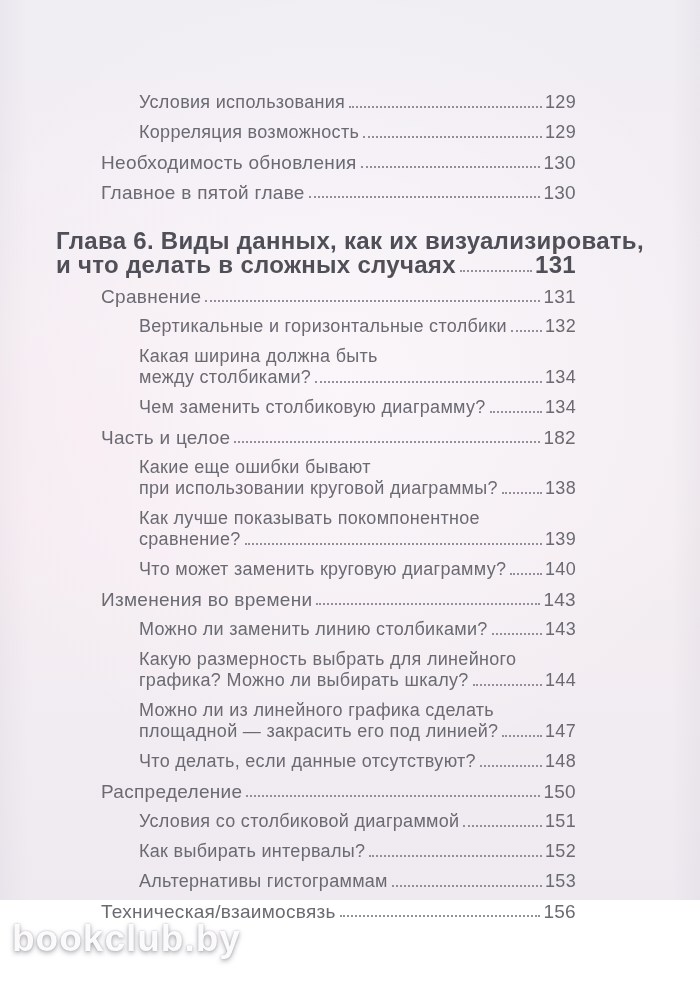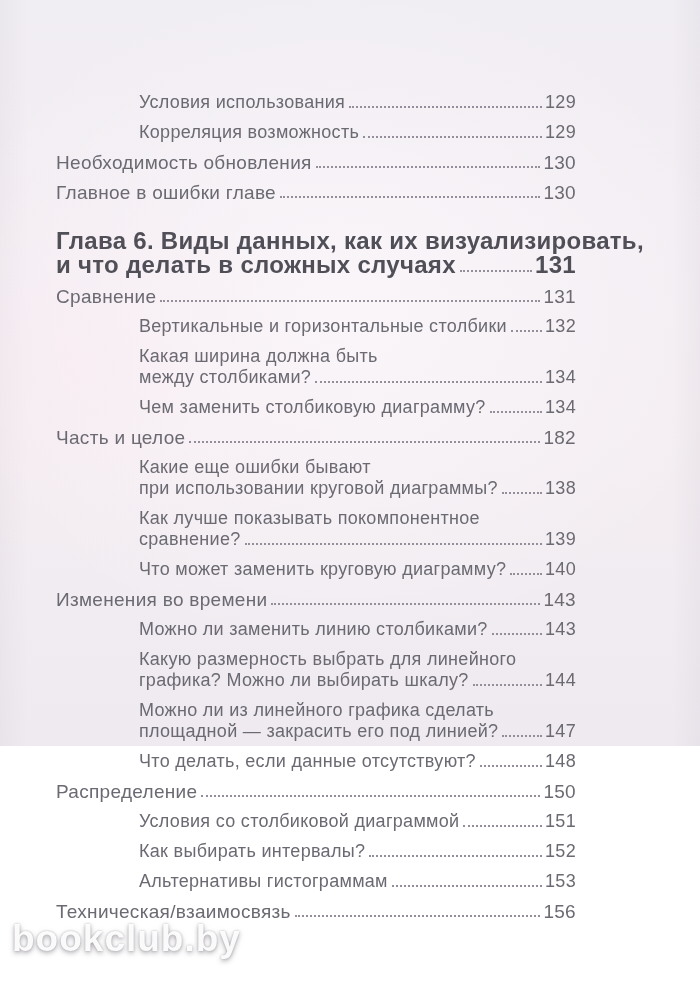--- a/index.html
+++ b/index.html
@@ -6,40 +6,40 @@
     margin: 0;
     padding: 0;
     width: 700px;
     height: 982px;
     overflow: hidden;
     font-family: "Liberation Sans", "DejaVu Sans", sans-serif;
   }
   .page {
     position: relative;
     width: 700px;
-    height: 746px;
+    height: 900px;
     background:
       radial-gradient(90% 70% at 48% 42%, rgba(255, 252, 255, 0.55), rgba(244, 238, 244, 0) 65%),
       radial-gradient(60% 40% at 14% 48%, rgba(248, 230, 238, 0.45), rgba(244, 238, 244, 0) 70%),
       linear-gradient(90deg, rgba(120, 110, 125, 0.05), rgba(120, 110, 125, 0) 4%, rgba(120, 110, 125, 0) 96%, rgba(120, 110, 125, 0.06)),
       linear-gradient(180deg, #f0edf3 0%, #f3eef3 30%, #f4eef2 58%, #f1ecf1 82%, #eeeaf0 100%);
   }
   .toc {
     position: absolute;
     top: 92px;
     left: 0;
     right: 0;
     padding: 0 124px 0 56px;
     color: #6b6a72;
     font-size: 19px;
     line-height: 21px;
     letter-spacing: 0.3px;
   }
   .toc-entry { margin-bottom: 9px; }
-  .toc-entry.level1 { }
+  .toc-entry.level1 { margin-left: 45px; }
   .toc-entry.level2 { margin-left: 83px; font-size: 18px; }
   .toc-entry.level0 {
     font-weight: 700;
     color: #504f58;
     font-size: 24px;
     line-height: 24px;
   }
   .toc-entry.section-gap { margin-top: 26px; }
   .toc-line { white-space: nowrap; }
   .toc-row {
@@ -90,21 +90,21 @@
       </div>
       <div class="toc-entry level1">
         <div class="toc-row">
           <span class="toc-text">Необходимость обновления</span>
           <span class="leader"></span>
           <span class="toc-page">130</span>
         </div>
       </div>
       <div class="toc-entry level1">
         <div class="toc-row">
-          <span class="toc-text">Главное в ошибки главе</span>
+          <span class="toc-text">Главное в пятой главе</span>
           <span class="leader"></span>
           <span class="toc-page">130</span>
         </div>
       </div>
       <div class="toc-entry level0 section-gap">
         <div class="toc-line">Глава 6. Виды данных, как их визуализировать,</div>
         <div class="toc-row">
           <span class="toc-text">и что делать в сложных случаях</span>
           <span class="leader"></span>
           <span class="toc-page">131</span>

